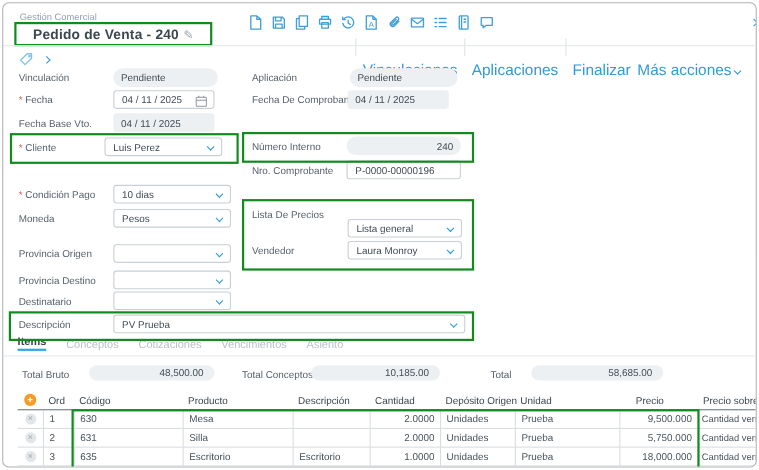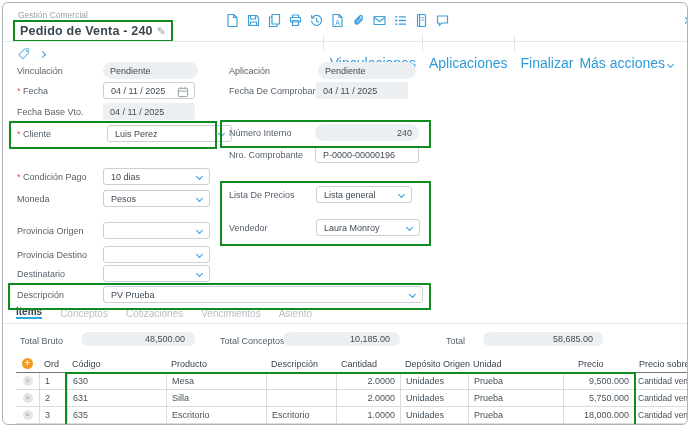--- a/index.html
+++ b/index.html
@@ -1,21 +1,21 @@
 <!DOCTYPE html>
 <html><head>
 <meta charset="utf-8">
 <style>
   html,body{margin:0;padding:0;background:#fff;}
   body{width:690px;height:427px;position:relative;font-family:"Liberation Sans",sans-serif;}
   .page{position:absolute;left:2px;top:2px;width:684px;height:421px;background:#fff;
         border:1px solid #aeb4b9;border-radius:6px;overflow:hidden;}
   
   .breadcrumb{position:absolute;left:15px;top:7px;font-size:8.5px;color:#98a1a8;cursor:pointer;}
-  .title-box{position:absolute;left:10px;top:17px;height:18px;padding:0 5px;border:2px solid #118a1e;
+  .title-box{position:absolute;left:10px;top:17px;height:18px;padding:0 15px;border:2px solid #118a1e;
              display:flex;align-items:center;gap:4px;}
   .title{font-size:12.5px;font-weight:600;color:#3b4750;white-space:nowrap;letter-spacing:.2px;}
   .pencil{font-size:11px;color:#9aa4ab;transform:rotate(0deg);cursor:pointer;}
   .toolbar{position:absolute;left:222px;top:10px;display:flex;gap:6px;align-items:center;}
   .tbtn{width:15px;height:15px;cursor:pointer;flex:0 0 auto;}
   .vsep{width:1px;height:16px;background:#e0e4e7;}
   .links{position:absolute;right:14px;top:12px;display:flex;align-items:center;gap:6px;}
   .link{font-size:14px;color:#2f9bd8;white-space:nowrap;cursor:pointer;margin-top:40px;}
   .chev-d{display:inline-block;width:4px;height:4px;border:solid #2f9bd8;border-width:0 1.5px 1.5px 0;
           transform:rotate(45deg);margin-left:3px;margin-bottom:1px;}
@@ -185,21 +185,21 @@
         </svg>
       </span>
   </div>
 
   <div class="lbl" style="left:14px;top:104px">Fecha Base Vto.</div>
   <div class="fld ro sq" style="left:100px;top:100px;width:92px">
       <span>04 / 11 / 2025</span>
     </div>
 
   <div class="lbl req" style="left:14px;top:126px">Cliente</div>
-  <div class="fld ed sel" style="left:104px;top:122px;width:125px">
+  <div class="fld ed sel" style="left:92px;top:122px;width:107px">
       <span>Luis Perez</span>
       <span class="chev"></span>
     </div>
 
   <div class="lbl req" style="left:14px;top:169px">Condición Pago</div>
   <div class="fld ed sel" style="left:100px;top:165px;width:107px">
       <span>10 dias</span>
       <span class="chev"></span>
     </div>
 
@@ -247,21 +247,21 @@
   <div class="fld ro rt" style="left:312px;top:121px;width:104px">
       <span>240</span>
     </div>
 
   <div class="lbl" style="left:226px;top:147px">Nro. Comprobante</div>
   <div class="fld ed" style="left:312px;top:143px;width:104px">
       <span>P-0000-00000196</span>
     </div>
 
   <div class="lbl" style="left:226px;top:187px">Lista De Precios</div>
-  <div class="fld ed sel" style="left:313px;top:183px;width:96px">
+  <div class="fld ed sel" style="left:313px;top:196px;width:104px">
       <span>Lista general</span>
       <span class="chev"></span>
     </div>
 
   <div class="lbl" style="left:226px;top:220px">Vendedor</div>
   <div class="fld ed sel" style="left:313px;top:216px;width:104px">
       <span>Laura Monroy</span>
       <span class="chev"></span>
     </div>
 

